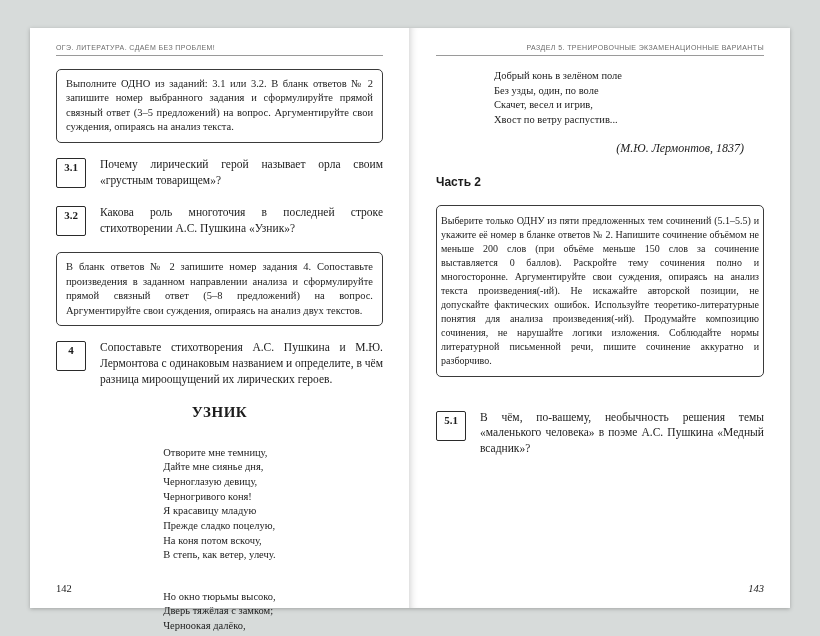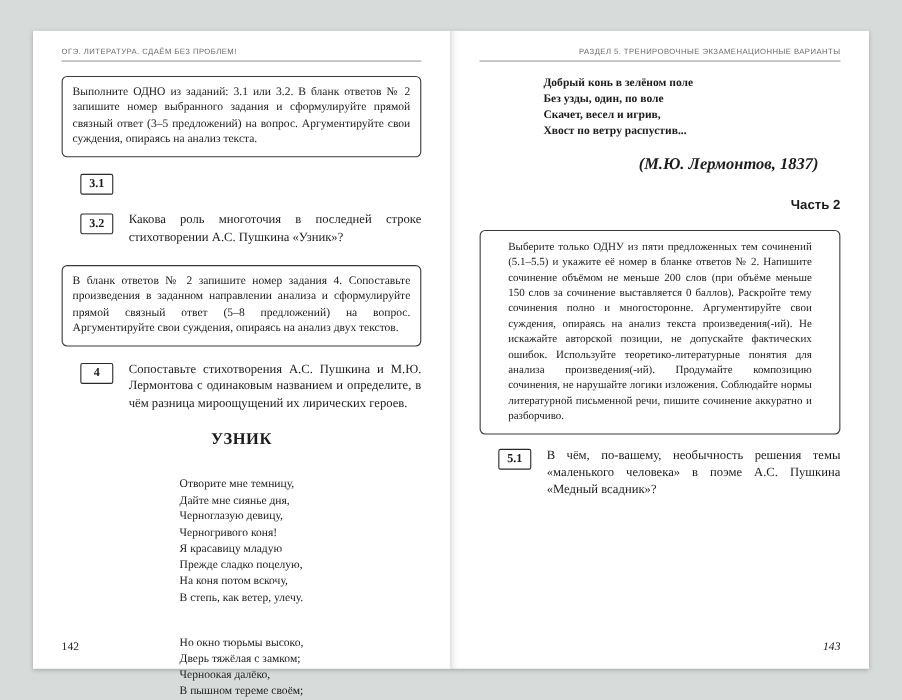--- a/index.html
+++ b/index.html
@@ -50,27 +50,26 @@
   .task {
     display: flex;
     align-items: flex-start;
     margin: 0 0 16px 0;
   }
   .task-num {
     flex: 0 0 auto;
     border: 1px solid #2a2a2a;
     border-radius: 2px;
     min-width: 30px;
-    padding: 2px 5px 3px 5px;
+    padding: 2px 5px 14px 5px;
     text-align: center;
     font-weight: bold;
     font-size: 11px;
     margin-right: 14px;
     margin-top: 1px;
-    margin-left: 17px;
   }
   .task-text {
     font-size: 11.5px;
     line-height: 1.38;
     text-align: justify;
   }
 
   .poem-wrap { text-align: center; margin-top: 4px; }
   .poem-title {
     font-weight: bold;
@@ -85,45 +84,44 @@
     line-height: 1.4;
     white-space: pre-line;
   }
   .stanza { margin-bottom: 12px; white-space: pre-line; }
 
   .right-poem {
     margin: 2px 0 0 58px;
     font-size: 10.5px;
     line-height: 1.4;
     width: 250px;
-    font-weight: bold;
   }
   .poem-attribution {
     font-style: italic;
     text-align: right;
-    font-size: 15px;
+    font-size: 12px;
     margin-top: 6px;
   }
 
   .part-heading {
     font-family: "Liberation Sans", sans-serif;
     font-weight: bold;
     font-size: 12px;
-    text-align: right;
+    text-align: left;
     margin: 18px 0 16px 0;
   }
 
   .essay-box {
     border: 1px solid #3a3a3a;
     border-radius: 5px;
-    padding: 8px 25px;
+    padding: 8px 4px;
     font-size: 10px;
     line-height: 1.4;
     text-align: justify;
-    margin-bottom: 12px;
+    margin-bottom: 33px;
   }
 
   .page-number {
     position: absolute;
     bottom: 14px;
     font-size: 10.5px;
     color: #222;
   }
   .page-number.left  { left: 26px; }
   .page-number.right { right: 26px; font-style: italic; }
@@ -133,20 +131,21 @@
 
 <div class="spread">
 
   <div class="page page-left">
     <div class="running-head">ОГЭ. ЛИТЕРАТУРА. СДАЁМ БЕЗ ПРОБЛЕМ!</div>
 
     <div class="rule-box">Выполните ОДНО из заданий: 3.1 или 3.2. В бланк ответов № 2 запишите номер выбранного задания и сформулируйте прямой связный ответ (3–5 предложений) на вопрос. Аргументируйте свои суждения, опираясь на анализ текста.</div>
 
     <div class="task">
       <span class="task-num">3.1</span>
+      <span class="task-text">Почему лирический герой называет орла своим «грустным товарищем»?</span>
     </div>
 
     <div class="task">
       <span class="task-num">3.2</span>
       <span class="task-text">Какова роль многоточия в последней строке стихотворении А.С. Пушкина «Узник»?</span>
     </div>
 
     <div class="rule-box">В бланк ответов № 2 запишите номер задания 4. Сопоставьте произведения в заданном направлении анализа и сформулируйте прямой связный ответ (5–8 предложений) на вопрос. Аргументируйте свои суждения, опираясь на анализ двух текстов.</div>
 
     <div class="task">

